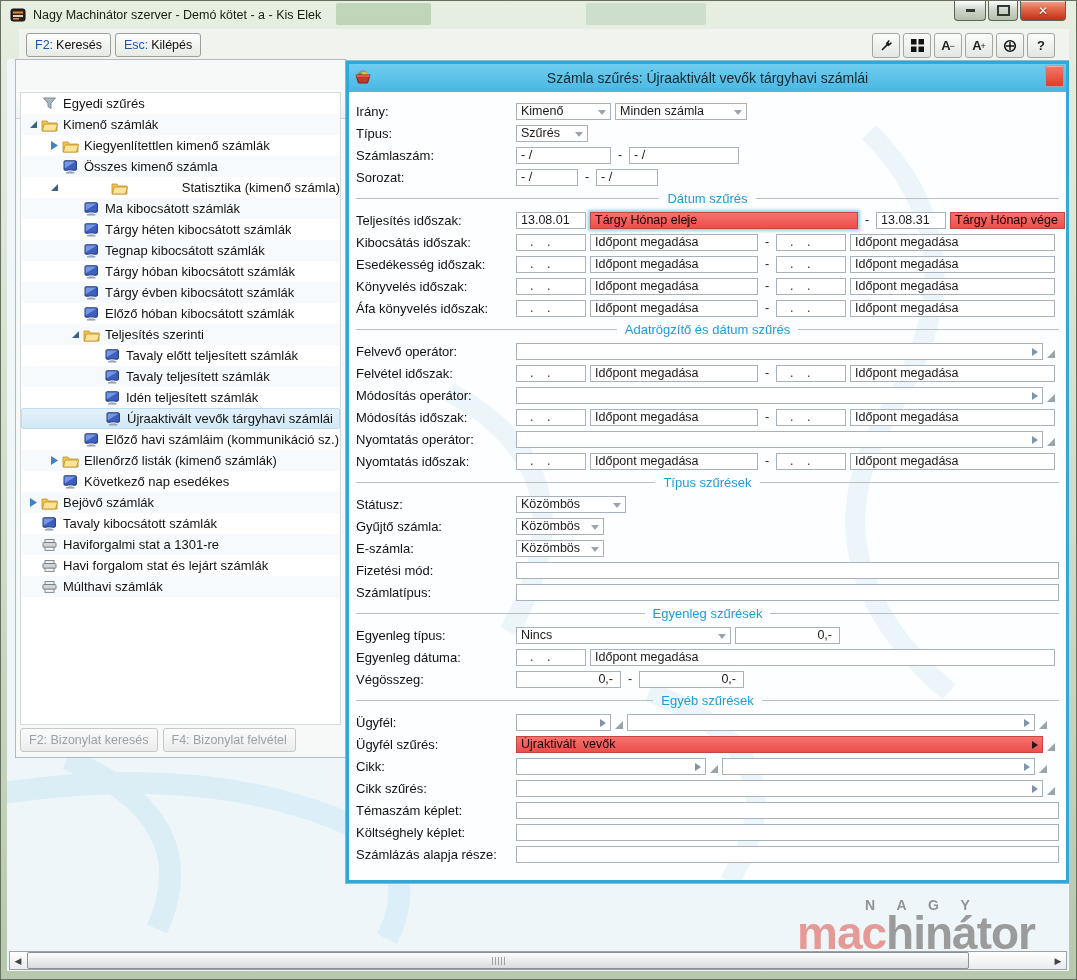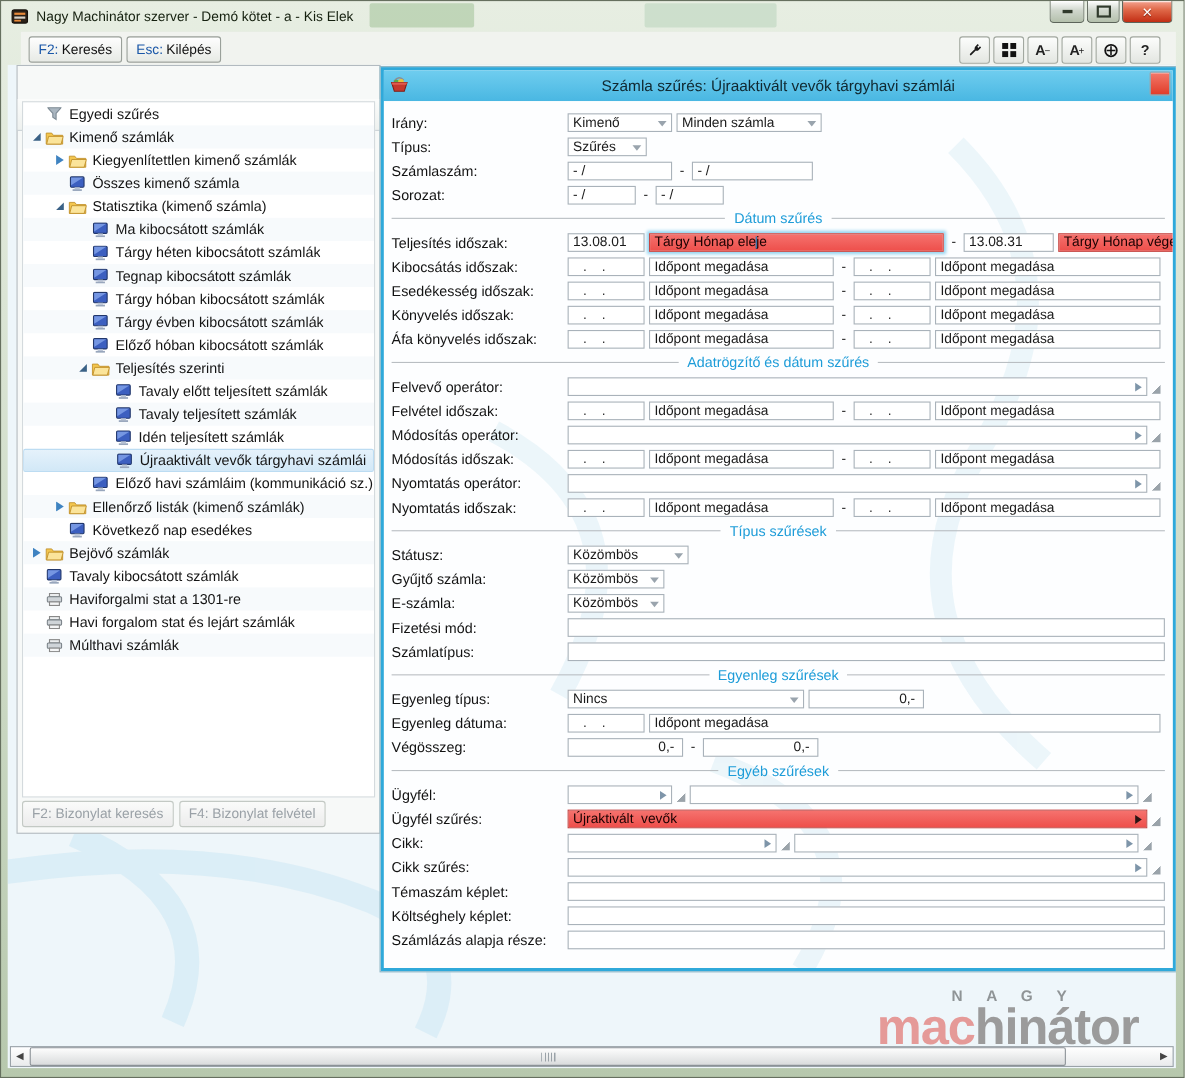--- a/index.html
+++ b/index.html
@@ -234,21 +234,21 @@
             <span class="ticon">
               <svg width="15" height="14" viewBox="0 0 15 14">
                 <rect x="1" y="0.8" width="12.4" height="9.4" rx="1" fill="#3c5fc0" stroke="#22376b"></rect>
                 <path d="M1.6 1.4 L12.6 1.4 L1.6 8.4 Z" fill="#7fa0e8" opacity="0.85"></path>
                 <rect x="4.8" y="10.2" width="4.8" height="1.8" fill="#b9c4d6"></rect>
                 <rect x="3" y="12" width="8.4" height="1.6" fill="#98a6bc"></rect>
               </svg>
             </span>
             <span class="tlabel">Összes kimenő számla</span>
           </div>
-          <div class="tree-row" style="padding-left: 27px;">
+          <div class="tree-row" style="padding-left: 27px; justify-content: space-between;">
             <span class="exp">
               <svg width="9" height="9">
                 <polygon points="8,1 8,8 1,8" fill="#3a6186"></polygon>
               </svg>
             </span>
             <span class="ticon">
               <svg width="17" height="14" viewBox="0 0 17 14">
                 <path d="M1 3 h5 l1.5 2 H16 v8 H1 z" fill="#f3c64f" stroke="#c09029" stroke-width="0.8"></path>
                 <path d="M3.2 6 h13.3 l-2 7 H1.4 z" fill="#fbe49a" stroke="#c09029" stroke-width="0.8"></path>
               </svg>
@@ -571,21 +571,21 @@
               <div class="flabel">Teljesítés időszak:</div>
               <div class="fwrap">
                 <div class="fld" style="width: 70px;">
                   <span class="val">13.08.01</span>
                 </div>
                 <div class="fld red focus" style="width: 268px;">
                   <span class="val">Tárgy Hónap eleje</span>
                   <span class="caret"></span>
                 </div>
                 <span class="dash">-</span>
-                <div class="fld" style="width: 82px;">
+                <div class="fld" style="width: 70px;">
                   <span class="val">13.08.31</span>
                 </div>
                 <div class="fld red" style="width: 115px;">
                   <span class="val">Tárgy Hónap vége</span>
                 </div>
               </div>
             </div>
             <div class="frow">
               <div class="flabel">Kibocsátás időszak:</div>
               <div class="fwrap">

